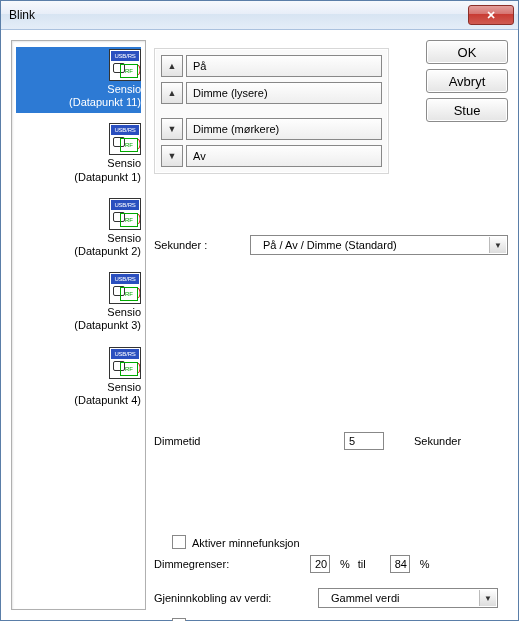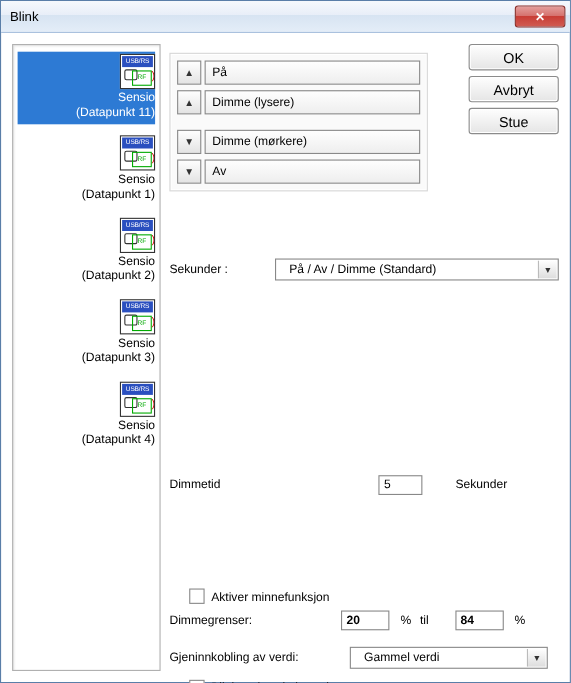--- a/index.html
+++ b/index.html
@@ -275,21 +275,21 @@
   }
 
   .limits-row {
     position: absolute;
     left: 0;
     top: 515px;
     display: flex;
     align-items: center;
   }
   .limits-row .lbl { width: 150px; }
-  .limits-row .num-input { width: 44px; margin: 0 6px; font-weight: bold; }
+  .limits-row .num-input { width: 20px; margin: 0 6px; }
   .pct { margin: 0 4px; }
 
   .reconnect-row {
     position: absolute;
     left: 0;
     top: 548px;
     right: 0;
     display: flex;
     align-items: center;
   }

